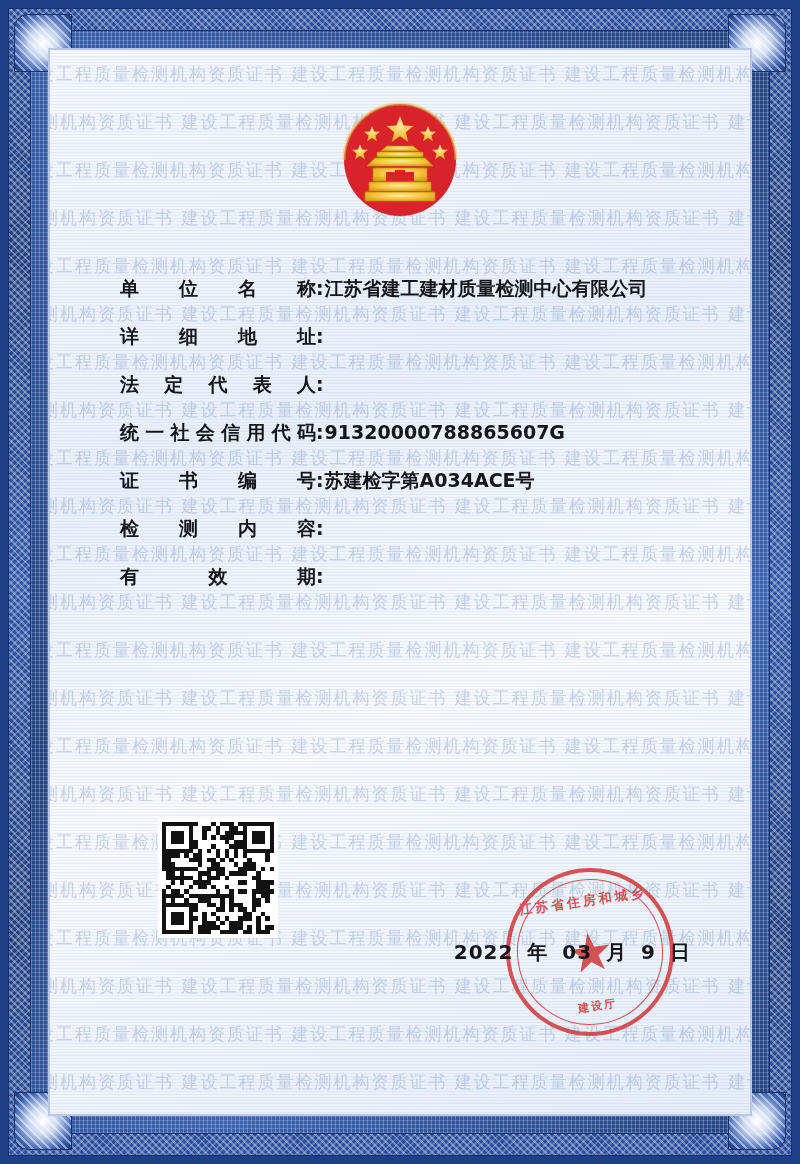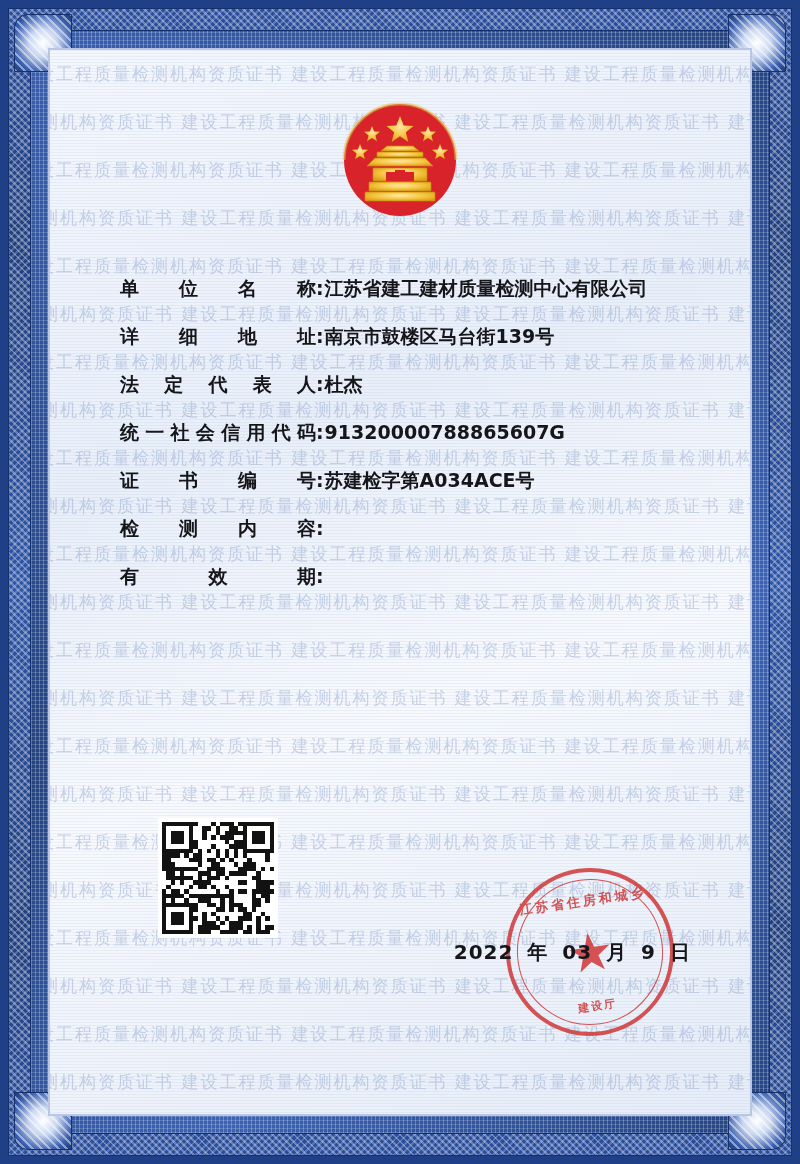--- a/index.html
+++ b/index.html
@@ -326,32 +326,30 @@
             <div class="field-value">江苏省建工建材质量检测中心有限公司</div>
           </div>
           <div class="field-row">
             <div class="field-label spread">
               <span>详</span>
               <span>细</span>
               <span>地</span>
               <span>址</span>
             </div>
             <div class="field-colon">:</div>
-            <div class="field-value">南京市鼓楼区马台街139号</div>
           </div>
           <div class="field-row">
             <div class="field-label spread">
               <span>法</span>
               <span>定</span>
               <span>代</span>
               <span>表</span>
               <span>人</span>
             </div>
             <div class="field-colon">:</div>
-            <div class="field-value">杜杰</div>
           </div>
           <div class="field-row">
             <div class="field-label spread">
               <span>统</span>
               <span>一</span>
               <span>社</span>
               <span>会</span>
               <span>信</span>
               <span>用</span>
               <span>代</span>

